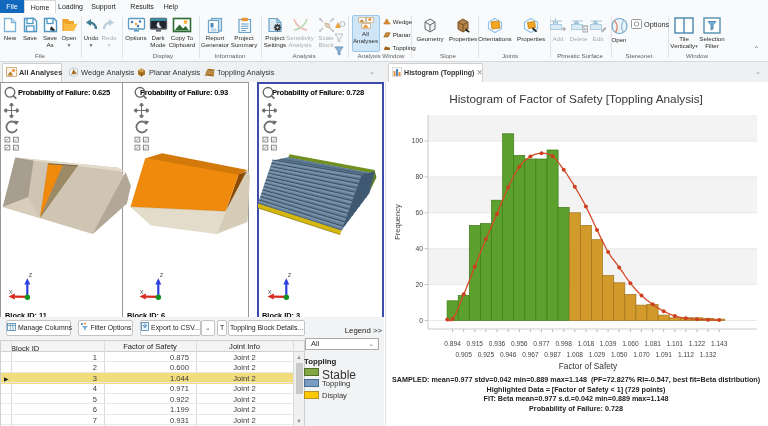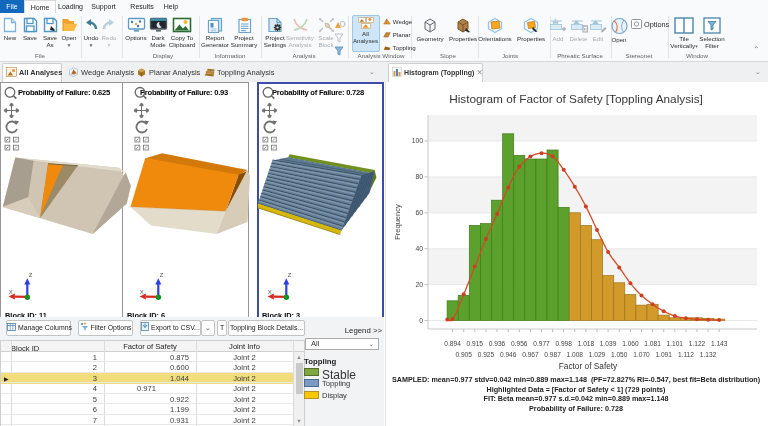--- a/index.html
+++ b/index.html
@@ -440,21 +440,21 @@
 <div class="cell" style="left:104px;top:362px;width:85px;text-align:right">0.600</div>
 <div class="cell" style="left:196px;top:362px;width:97px;text-align:center">Joint 2</div>
 <div class="a" style="left:1px;top:373px;width:292px;height:10.5px;background:#f2dd7d"></div>
 <div class="a" style="left:4px;top:375px;font-size:6px;color:#222">▶</div>
 <div class="a" style="left:1px;top:382px;width:292px;height:1px;background:#e8e8e8"></div>
 <div class="cell" style="left:11px;top:373px;width:86px;text-align:right">3</div>
 <div class="cell" style="left:104px;top:373px;width:85px;text-align:right">1.044</div>
 <div class="cell" style="left:196px;top:373px;width:97px;text-align:center">Joint 2</div>
 <div class="a" style="left:1px;top:393px;width:292px;height:1px;background:#e8e8e8"></div>
 <div class="cell" style="left:11px;top:383px;width:86px;text-align:right">4</div>
-<div class="cell" style="left:104px;top:383px;width:85px;text-align:center">0.971</div>
+<div class="cell" style="left:104px;top:383px;width:85px;text-align:right">0.971</div>
 <div class="cell" style="left:196px;top:383px;width:97px;text-align:center">Joint 2</div>
 <div class="a" style="left:1px;top:403px;width:292px;height:1px;background:#e8e8e8"></div>
 <div class="cell" style="left:11px;top:394px;width:86px;text-align:right">5</div>
 <div class="cell" style="left:104px;top:394px;width:85px;text-align:right">0.922</div>
 <div class="cell" style="left:196px;top:394px;width:97px;text-align:center">Joint 2</div>
 <div class="a" style="left:1px;top:414px;width:292px;height:1px;background:#e8e8e8"></div>
 <div class="cell" style="left:11px;top:404px;width:86px;text-align:right">6</div>
 <div class="cell" style="left:104px;top:404px;width:85px;text-align:right">1.199</div>
 <div class="cell" style="left:196px;top:404px;width:97px;text-align:center">Joint 2</div>
 <div class="a" style="left:1px;top:424px;width:292px;height:1px;background:#e8e8e8"></div>

